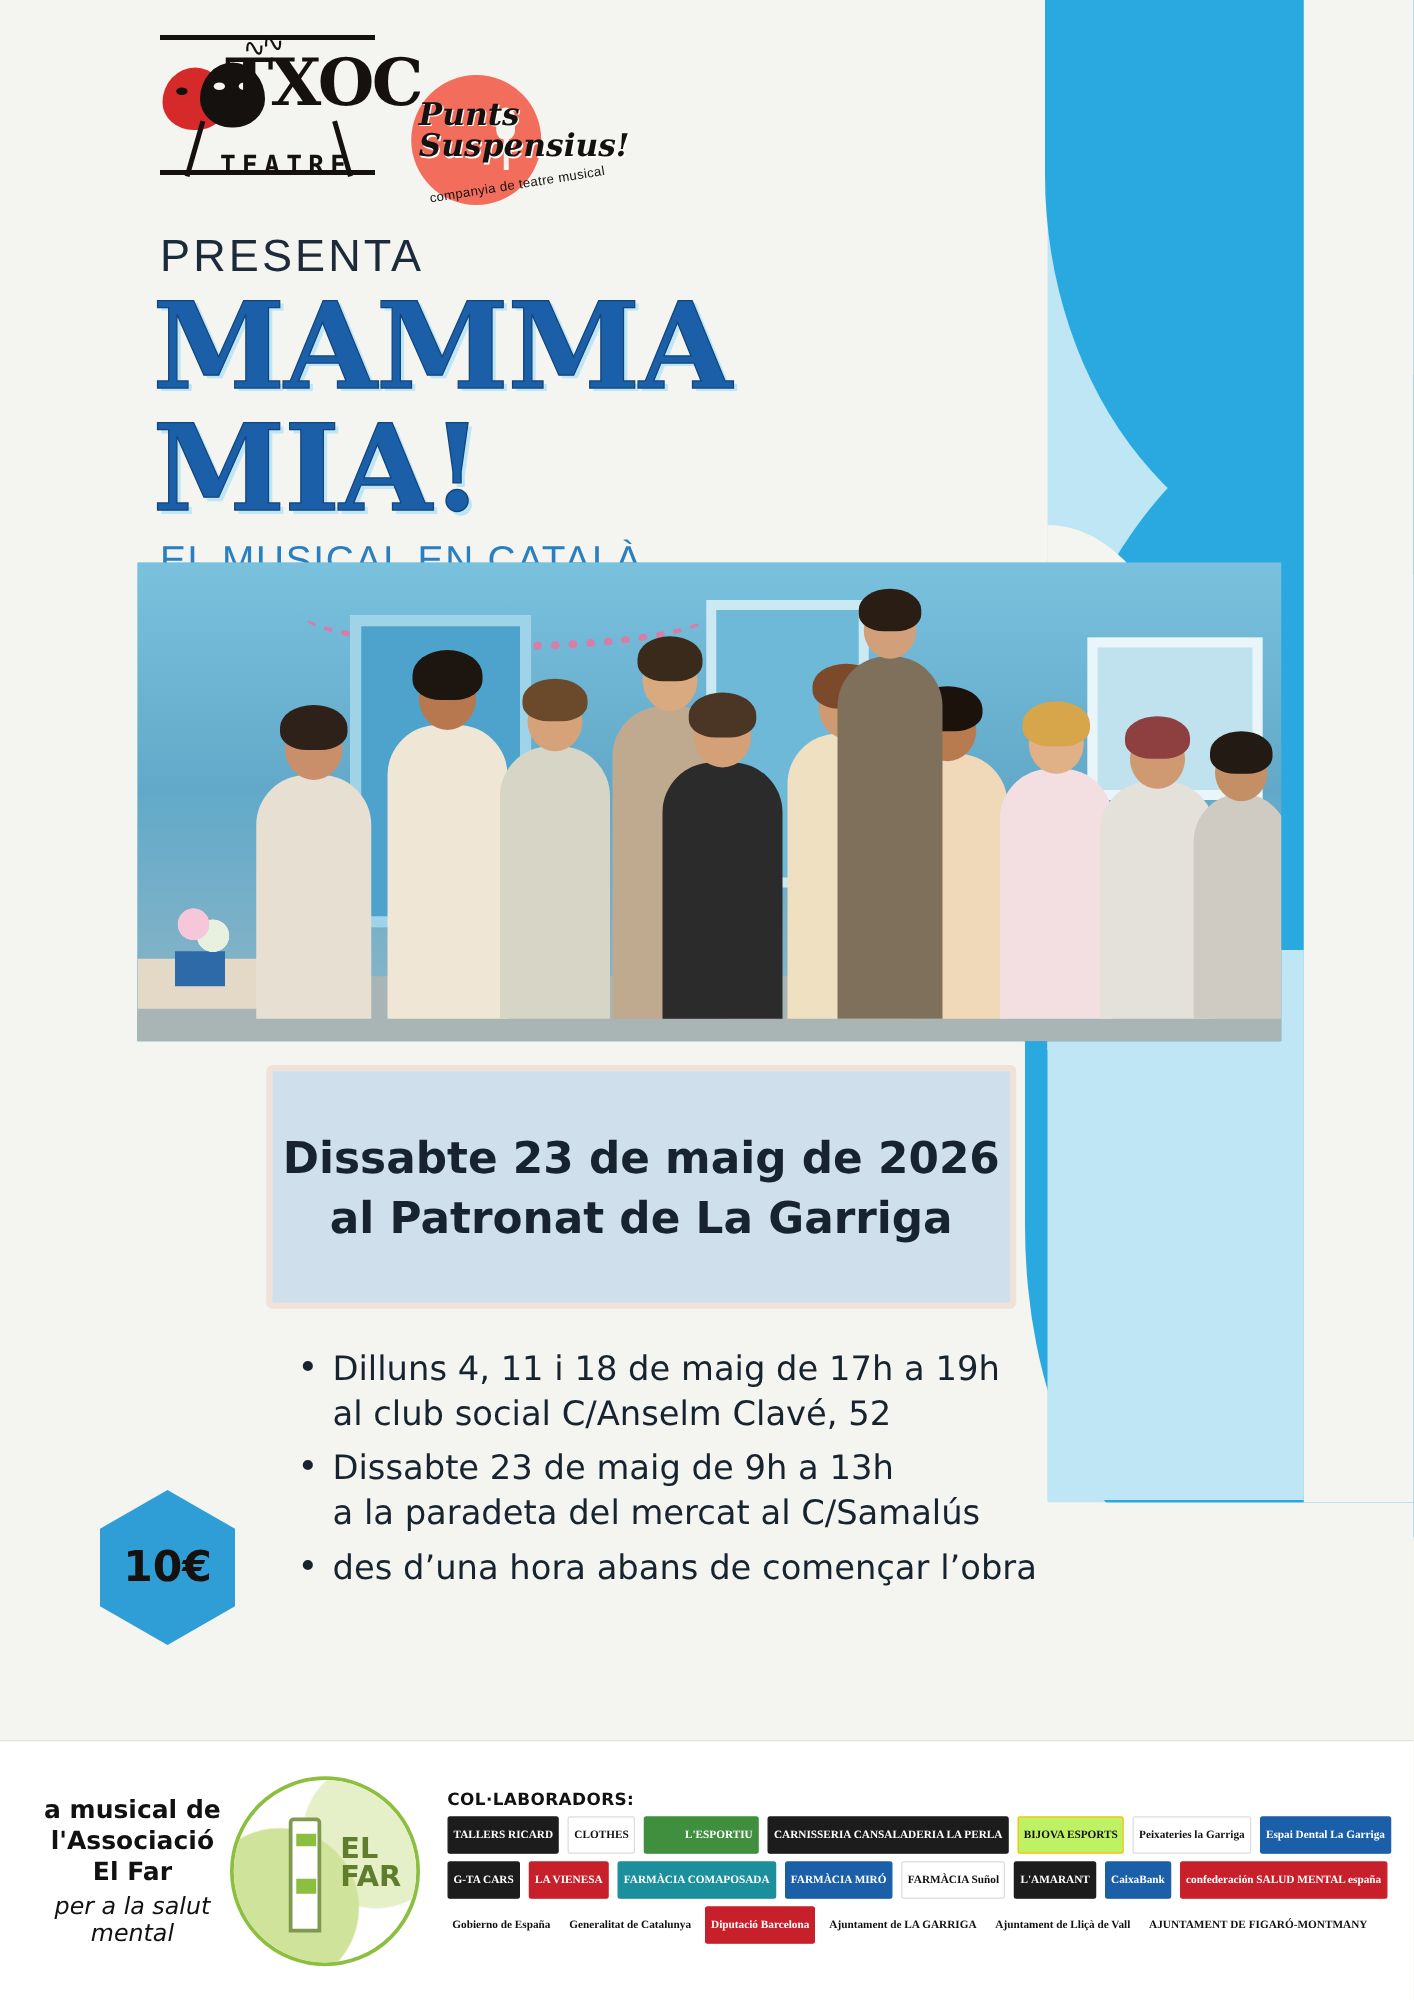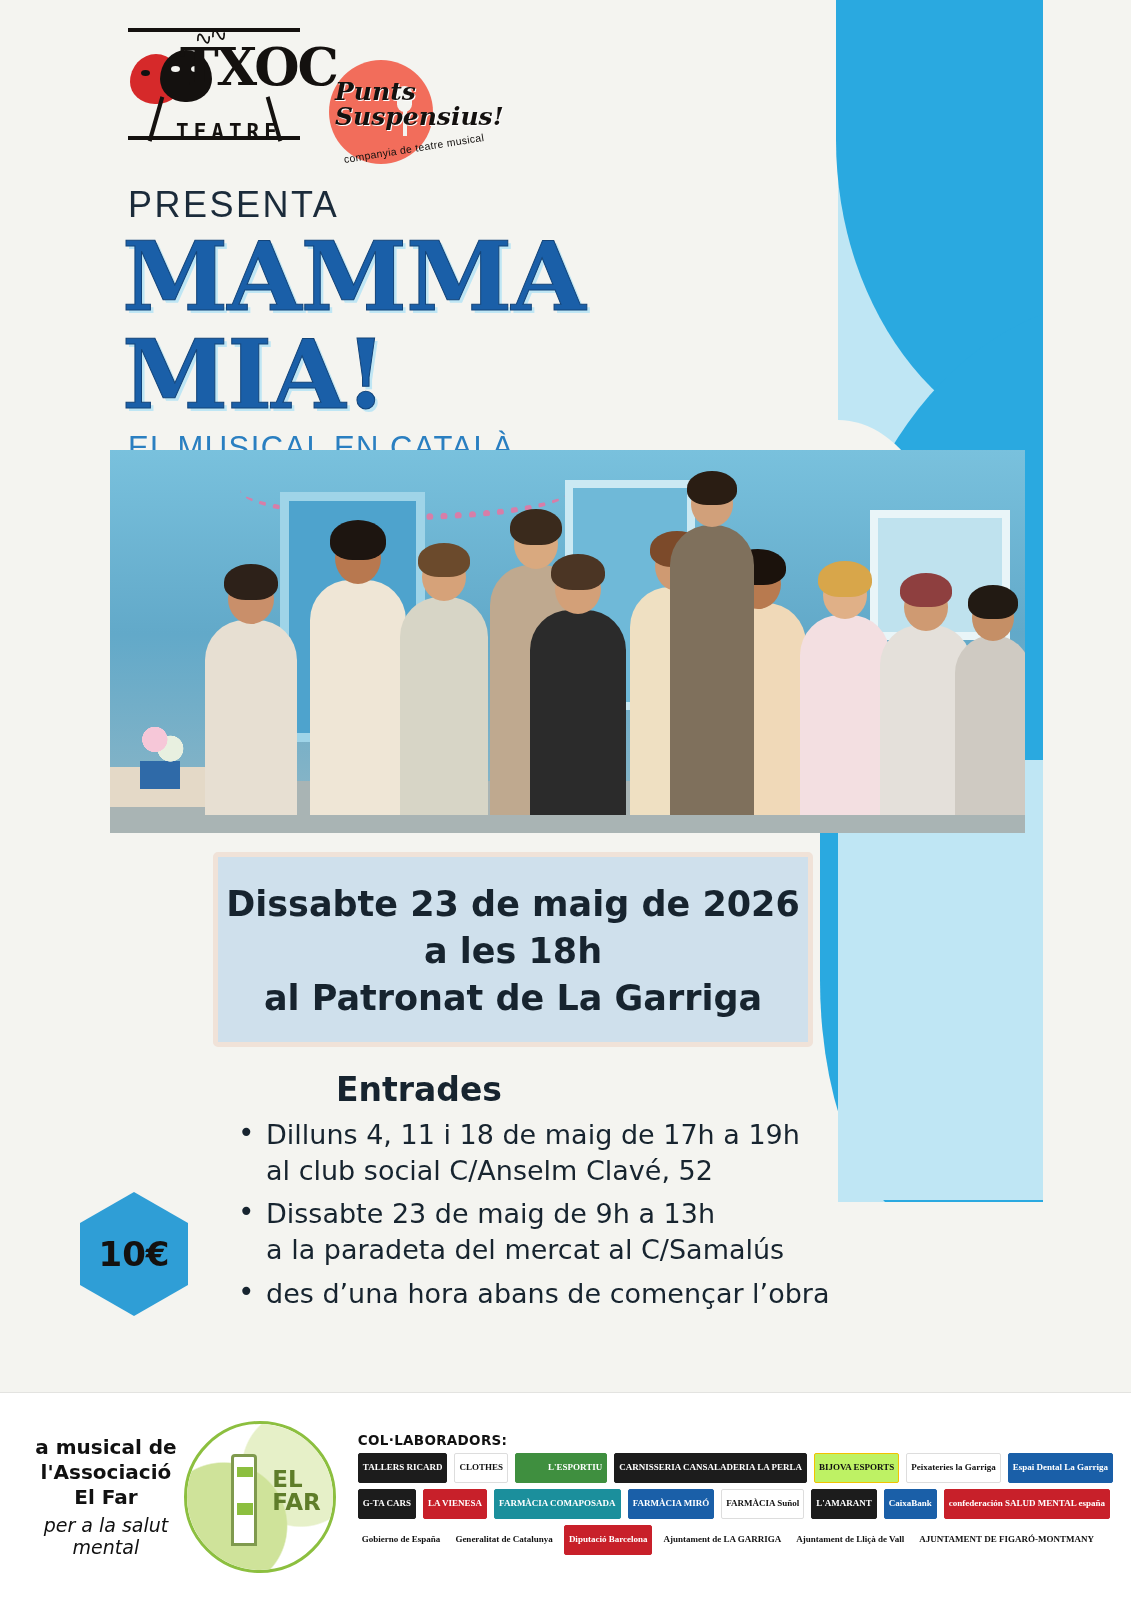--- a/index.html
+++ b/index.html
@@ -444,26 +444,24 @@
     </div>
     <div class="p" style="left:560px;width:84px;height:290px;background:#7f705c;">
       <div class="head" style="top:-44px;width:42px;height:46px;background:#d1a07a;"></div>
       <div class="hair" style="top:-54px;width:50px;height:34px;background:#2a1d13;"></div>
     </div>
   </div>
 </div>
 
 <div class="info-box">
   <div class="info-line">Dissabte 23 de maig de 2026</div>
-  <div class="info-line">a les 18h</div>
   <div class="info-line">al Patronat de La Garriga</div>
 </div>
 
 <div class="tickets">
-  <h2>Entrades</h2>
   <ul class="ticket-list">
     <li>
       <span class="l1">Dilluns 4, 11 i 18 de maig de 17h a 19h</span>
       <span class="l2">al club social C/Anselm Clavé, 52</span>
     </li>
     <li>
       <span class="l1">Dissabte 23 de maig de 9h a 13h</span>
       <span class="l2">a la paradeta del mercat al C/Samalús</span>
     </li>
     <li>

